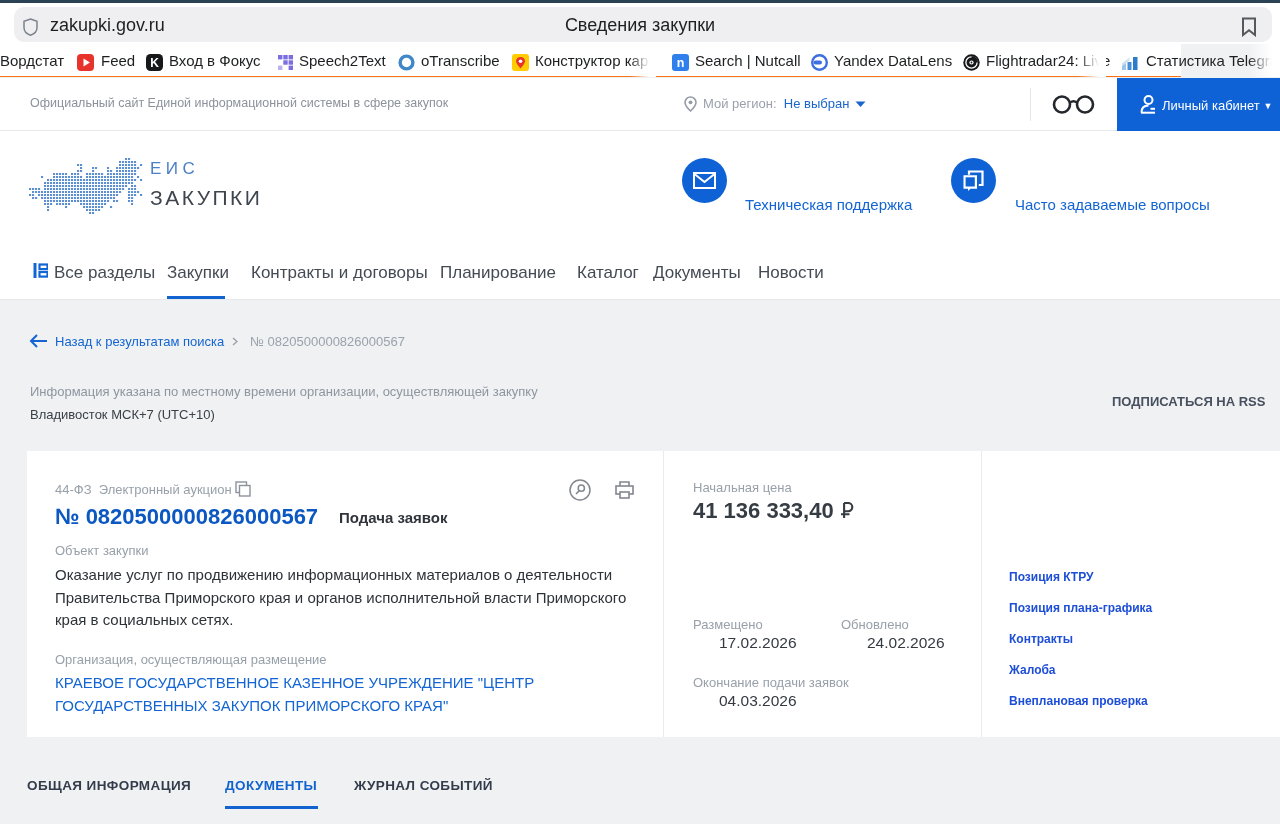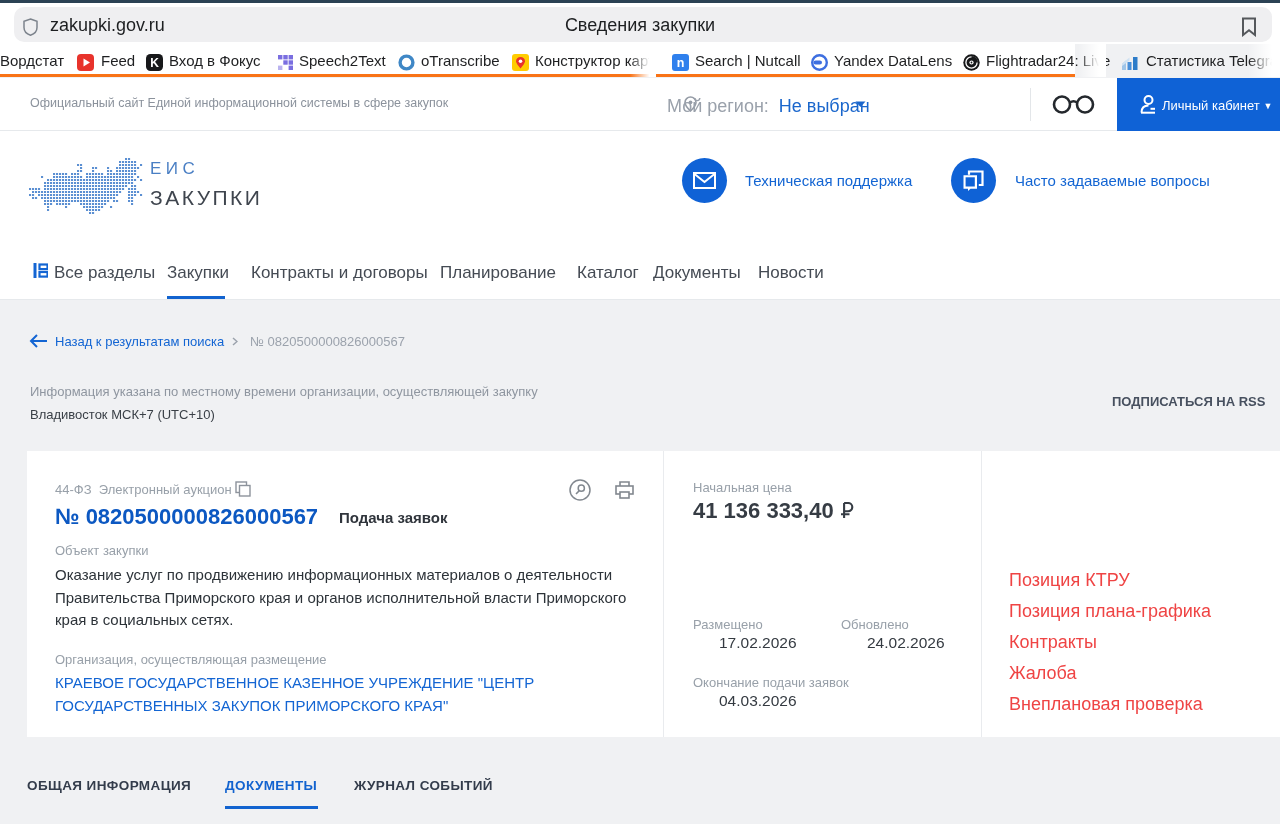--- a/index.html
+++ b/index.html
@@ -8,47 +8,47 @@
   #page { position:relative; width:1280px; height:824px; }
 
   
   #topstrip { position:absolute; top:0; left:0; width:1280px; height:3px; background:#2b4254; }
   #addrbar { position:absolute; top:3px; left:0; width:1280px; height:41px; background:#ffffff; }
   #urlfield { position:absolute; top:4px; left:14px; width:1258px; height:35px; background:#efeff1; border-radius:10px; }
   #urltext { position:absolute; left:50px; top:12px; font-size:18px; color:#1d1f21; }
   #pagetitle { position:absolute; left:0; right:0; top:12px; text-align:center; font-size:18px; color:#1d1f21; }
 
   
-  #bmbar { position:absolute; top:44px; left:0; width:1075px; height:33px; background:#ffffff; border-bottom:3px solid #f97316; }
+  #bmbar { position:absolute; top:44px; left:0; width:1181px; height:33px; background:#ffffff; border-bottom:1px solid #f97316; }
   .bmt { position:absolute; top:8px; font-size:15px; color:#1e1f21; white-space:nowrap; }
   .bmi { position:absolute; top:10px; width:17px; height:17px; }
   .fade { position:absolute; top:0; height:33px; background:linear-gradient(to right, rgba(255,255,255,0), #ffffff 75%); }
 
   
   #sitetop { position:absolute; top:78px; left:0; width:1280px; height:53px; background:#ffffff; border-bottom:1px solid #e6e9ec; }
   #lkbtn { position:absolute; left:1117px; top:78px; width:163px; height:53px; background:#0f62d6; color:#fff; font-size:13px; }
 
   
   #header { position:absolute; top:131px; left:0; width:1280px; height:109px; background:#ffffff; }
   .supcirc { position:absolute; width:45px; height:45px; border-radius:50%; background:#0f62d6; }
-  .suptxt { position:absolute; color:#1365d3; font-size:15px; white-space:nowrap; }
+  .suptxt { position:absolute; color:#1365d3; font-size:15px; white-space:nowrap;margin-top:24px; }
 
   
   #nav { position:absolute; top:240px; left:0; width:1280px; height:60px; background:#ffffff; border-bottom:1px solid #e6e9ec; }
   .navitem { position:absolute; font-size:17px; color:#454b54; white-space:nowrap; }
 
   
   .gz { position:absolute; white-space:nowrap; }
 
   
   #card { position:absolute; top:451px; left:27px; width:1253px; height:286px; background:#ffffff; }
   .csep { position:absolute; top:0; width:1px; height:286px; background:#e9ebee; }
   .graylabel { position:absolute; font-size:13px; color:#98a0a9; white-space:nowrap; }
   .dateval { position:absolute; font-size:15.5px; color:#343a41; white-space:nowrap;margin-left:26px; }
-  .rlink { position:absolute; left:982px; font-size:18px; color:#ef4444; white-space:nowrap; }
+  .rlink { position:absolute; left:982px; font-size:12px; color:#1d4ed8; white-space:nowrap;font-weight:bold; }
 
   
   .tab { position:absolute; top:778px; font-size:13.5px; font-weight:bold; color:#333c4b; letter-spacing:0.4px; white-space:nowrap; }
 </style>
 </head>
 <body>
 <div id="page">
 
   <div id="topstrip"></div>
   <div id="addrbar">
@@ -137,21 +137,21 @@
     <div class="bmt" style="left:1146px">Статистика Telegram</div>
     <div class="fade" style="left:1248px;width:32px"></div>
   </div>
 
   <div id="sitetop"></div>
   <div class="gz" style="left:30px;top:96px;font-size:12.5px;color:#8b929c">Официальный сайт Единой информационной системы в сфере закупок</div>
   <svg class="abs" style="left:684px;top:96px" width="13" height="16" viewBox="0 0 13 16">
       <path d="M6.5 1 C3.4 1 1 3.4 1 6.4 C1 9 4.2 12.7 6.5 15 C8.8 12.7 12 9 12 6.4 C12 3.4 9.6 1 6.5 1 Z" fill="none" stroke="#959ca6" stroke-width="1.6"></path>
       <circle cx="6.5" cy="6.3" r="1.9" fill="#959ca6"></circle>
     </svg>
-  <div class="gz" style="left:667px;top:96px;font-size:18px;color:#9aa1ab">Мой регион:&nbsp; <span style="color:#1a66cc">Не выбран</span></div>
+  <div class="gz" style="left:703px;top:96px;font-size:13px;color:#9aa1ab">Мой регион:&nbsp; <span style="color:#1a66cc">Не выбран</span></div>
   <svg class="abs" style="left:855px;top:101px" width="11" height="7" viewBox="0 0 11 7">
       <path d="M0.5 0.5 L5.5 6 L10.5 0.5 Z" fill="#1a66cc"></path>
     </svg>
   <div class="abs" style="left:1030px;top:88px;width:1px;height:33px;background:#e3e6e9"></div>
   <svg class="abs" style="left:1052px;top:94px" width="44" height="21" viewBox="0 0 44 21">
     <circle cx="10" cy="10.5" r="8" fill="none" stroke="#24282d" stroke-width="2.6"></circle>
     <circle cx="33" cy="10.5" r="8" fill="none" stroke="#24282d" stroke-width="2.6"></circle>
     <path d="M18 8.6 Q21.5 5.8 25 8.6" fill="none" stroke="#24282d" stroke-width="2.4"></path>
   </svg>
   <div id="lkbtn"></div>

